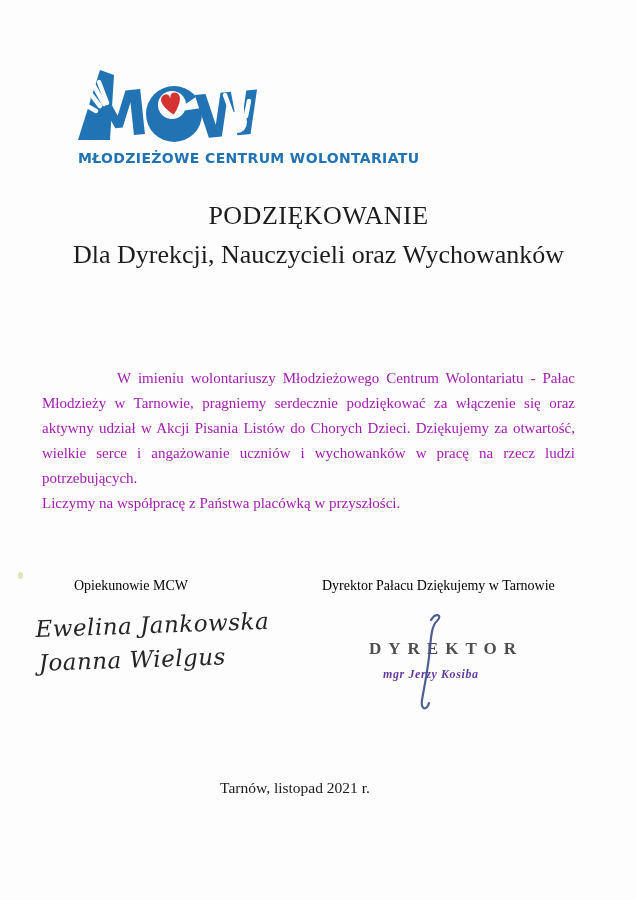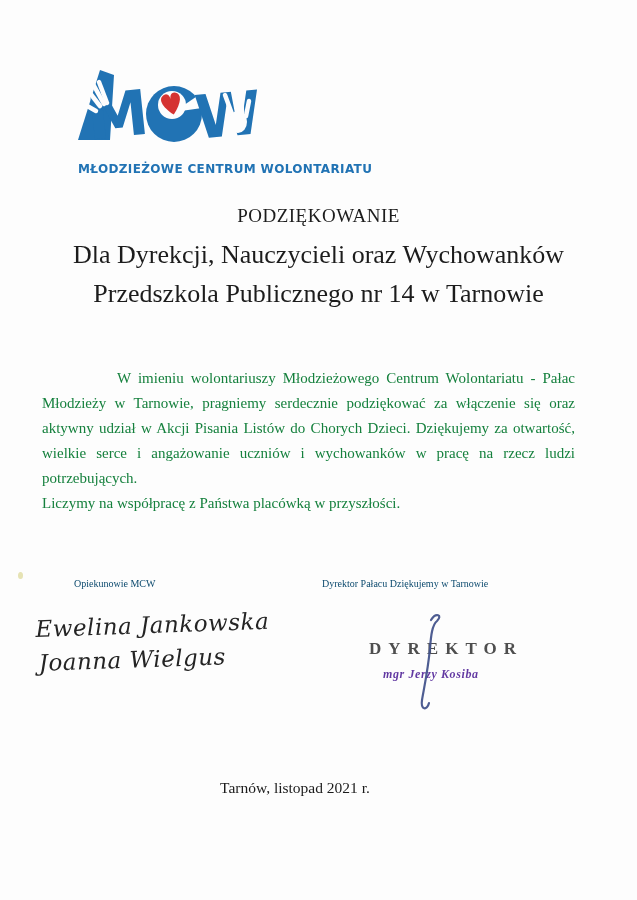--- a/index.html
+++ b/index.html
@@ -4,35 +4,35 @@
 <style>
   html,body { margin:0; padding:0; background:#e8e8e8; }
   .page {
     position:relative; width:637px; height:900px; margin:0 auto;
     background:#fdfdfd; overflow:hidden;
     font-family:"Liberation Serif", serif; color:#1c1c1c;
   }
   
   .logo { position:absolute; left:76px; top:62px; width:186px; }
   .logo-sub {
-    position:absolute; left:2px; top:100px; width:184px;
+    position:absolute; left:2px; top:88px; width:184px;
     font-family:"DejaVu Sans", sans-serif; font-weight:700;
-    font-size:12px; letter-spacing:0.35px; color:#2173b4; white-space:nowrap;
+    font-size:14px; letter-spacing:0.35px; color:#2173b4; white-space:nowrap;
   }
   
   .heading { position:absolute; left:0; top:196px; width:637px; text-align:center; }
-  .doc-title { font-size:19px; letter-spacing:0.5px; line-height:39px; }
+  .doc-title { font-size:26px; letter-spacing:0.5px; line-height:39px; }
   .recipient { font-size:26px; line-height:39px; }
   
   .body-block { position:absolute; left:42px; top:366px; width:533px;
-    font-size:15px; line-height:25px; text-align:justify; color:#15803d; }
+    font-size:15px; line-height:25px; text-align:justify; color:#a21caf; }
   .body-block p { margin:0; }
   .body-block p.indent { text-indent:75px; }
   
-  .sig-label { position:absolute; font-size:10px; color:#0c4a6e; white-space:nowrap; }
+  .sig-label { position:absolute; font-size:14px; color:#000000; white-space:nowrap; }
   .sig-label.left  { left:74px;  top:578px; }
   .sig-label.right { left:322px; top:578px; }
   
   .handwritten {
     position:absolute; left:36px; top:608px; width:230px;
     font-family:"DejaVu Serif", serif; font-style:italic;
     font-size:23px; line-height:34px; color:#242424;
     transform:rotate(-2deg); letter-spacing:0.5px; white-space:nowrap;
   }
   .handwritten .line2 { padding-left:2px; }
@@ -89,21 +89,20 @@
           <line x1="170" y1="54" x2="173" y2="39"></line>
         </g>
       </g>
     </svg>
     <div class="logo-sub">MŁODZIEŻOWE CENTRUM WOLONTARIATU</div>
   </div>
 
   <div class="heading">
     <div class="doc-title">PODZIĘKOWANIE</div>
     <div class="recipient">Dla Dyrekcji, Nauczycieli oraz Wychowanków</div>
-    <div class="recipient">Przedszkola Publicznego nr 14 w Tarnowie</div>
   </div>
 
   <div class="body-block">
     <p class="indent">W imieniu wolontariuszy Młodzieżowego Centrum Wolontariatu - Pałac Młodzieży w Tarnowie, pragniemy serdecznie podziękować za włączenie się oraz aktywny udział w Akcji Pisania Listów do Chorych Dzieci. Dziękujemy za otwartość, wielkie serce i angażowanie uczniów i wychowanków w pracę na rzecz ludzi potrzebujących.</p>
     <p>Liczymy na współpracę z Państwa placówką w przyszłości.</p>
   </div>
 
   <span class="sig-label left">Opiekunowie MCW</span>
   <span class="sig-label right">Dyrektor Pałacu Dziękujemy w Tarnowie</span>
 

